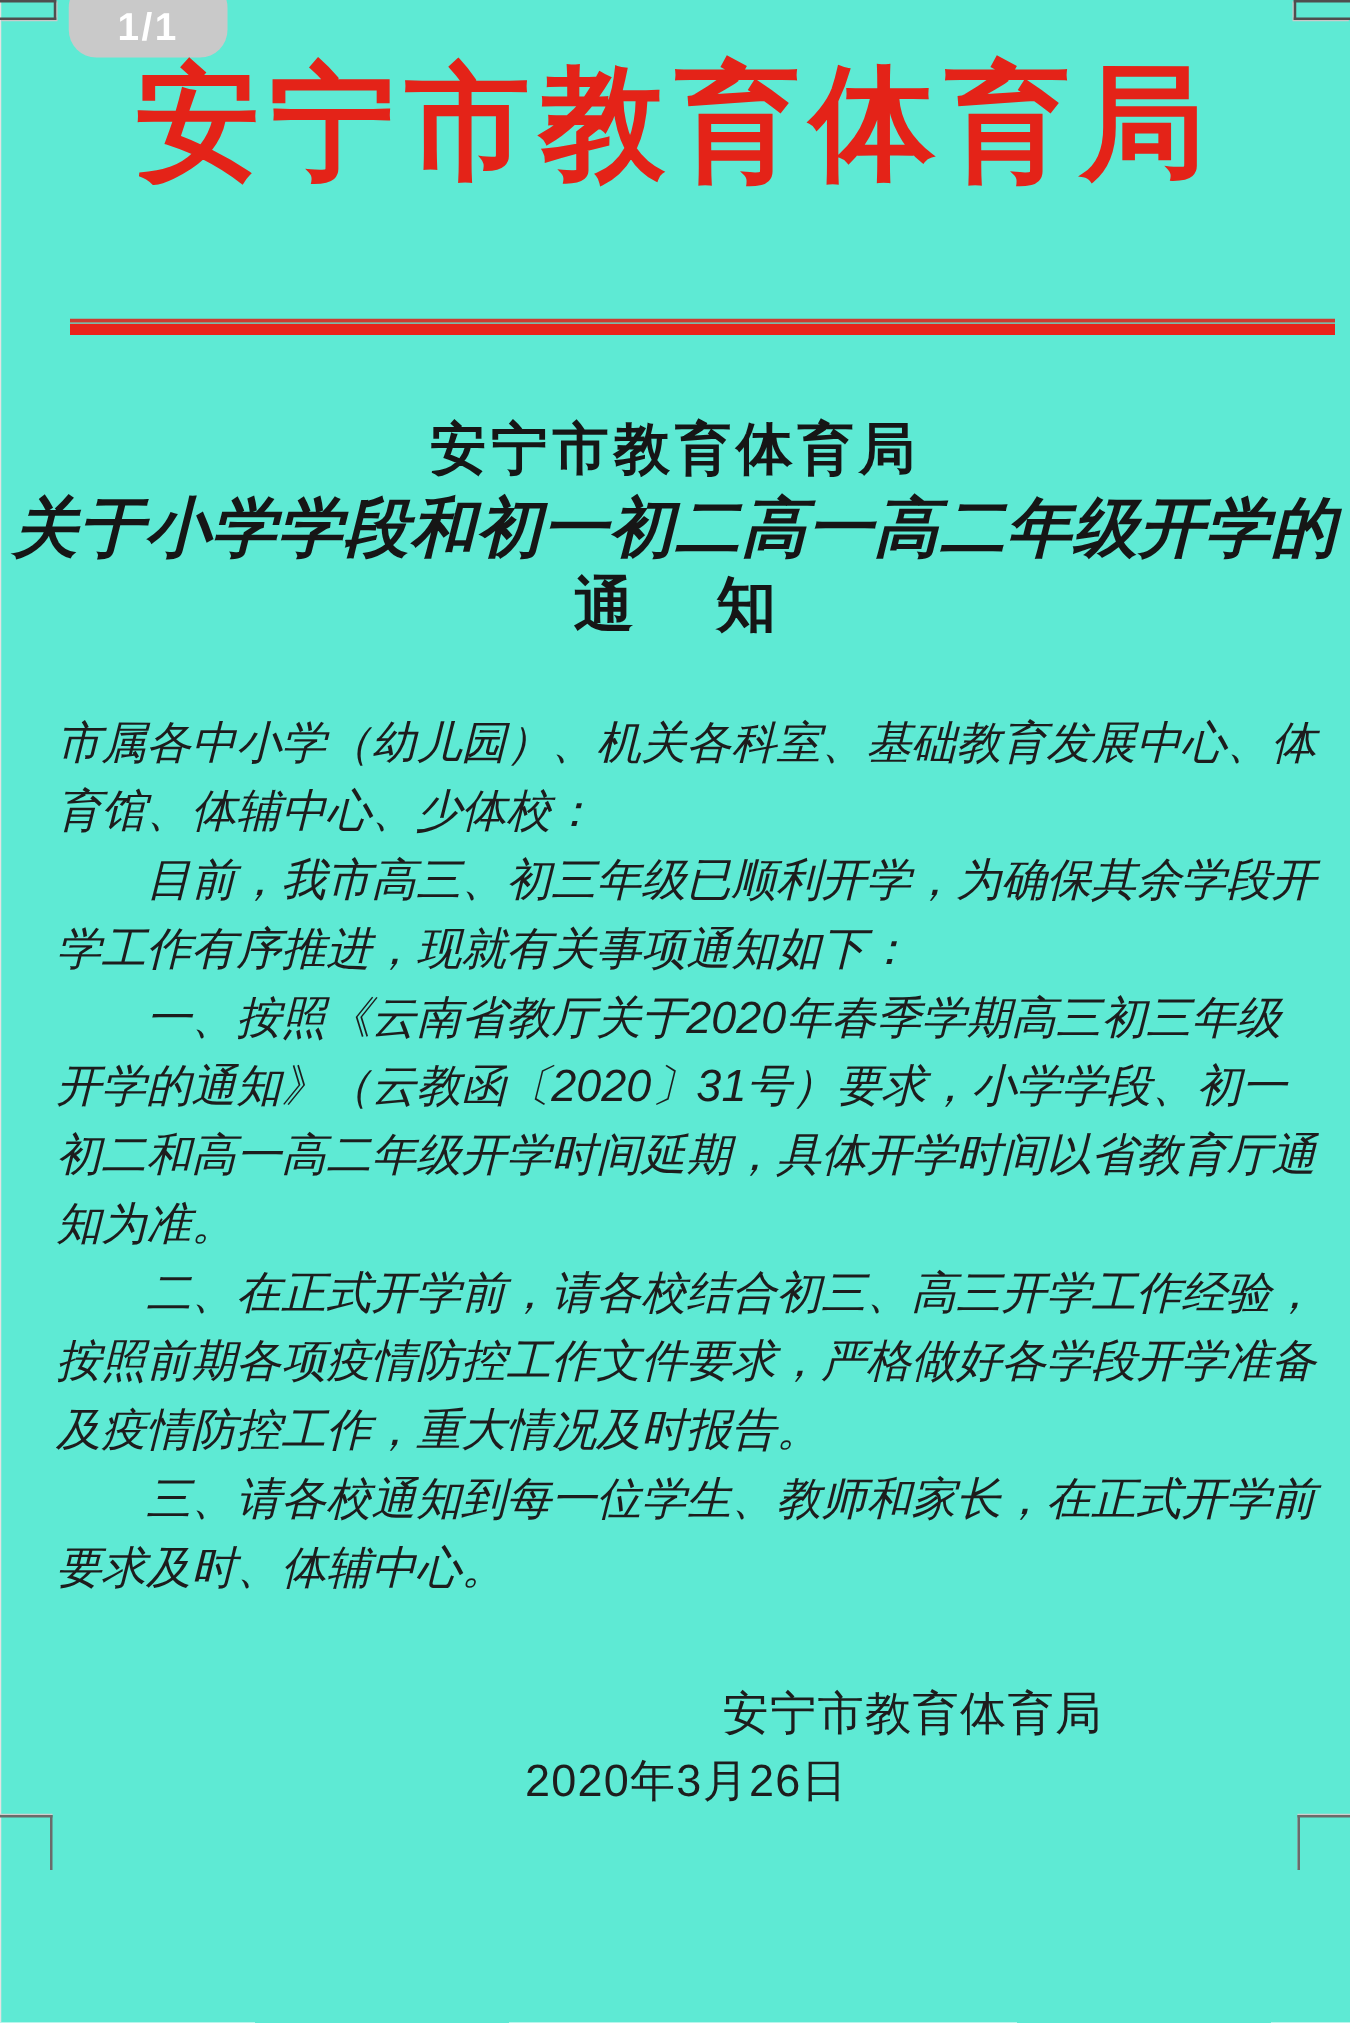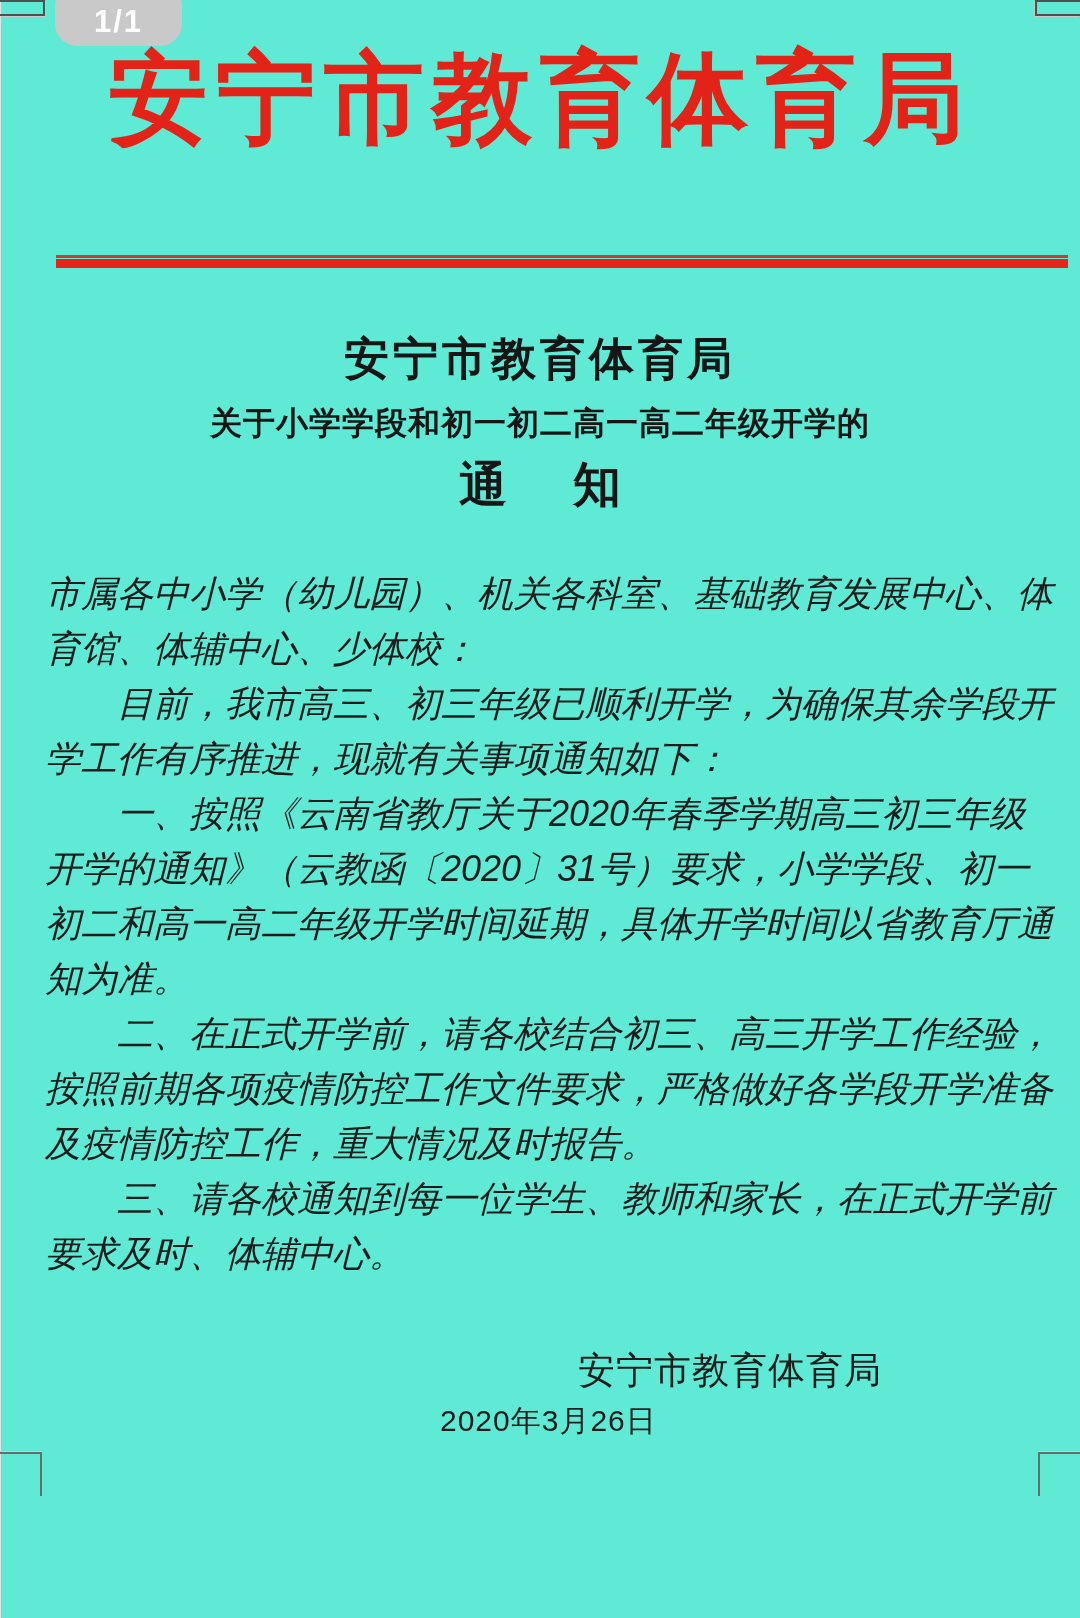--- a/index.html
+++ b/index.html
@@ -86,21 +86,21 @@
   
   .title {
     position: absolute;
     top: 327px; left: 0;
     width: 100%;
     text-align: center;
     font-weight: bold;
     color: #161616;
   }
   .t1 { font-size: 45px; line-height: 64px; letter-spacing: 4px; }
-  .t2 { font-size: 32px; line-height: 64px; letter-spacing: 1px; white-space: nowrap; }
+  .t2 { font-size: 52px; line-height: 64px; letter-spacing: 1px; white-space: nowrap; font-style: italic; }
   .t3 { font-size: 48px; line-height: 66px; font-family: Liberation Mono, monospace; }
   .t3-gap { display: inline-block; width: 66px; }
   
   .doc-body {
     position: absolute;
     top: 566px; left: 45px;
     width: 995px;
     font-size: 36px;
     color: #1d1d1d;
     font-style: italic;
@@ -113,22 +113,22 @@
   .doc-body .indent { padding-left: 72px; }
   .signature {
     position: absolute;
     left: 578px; top: 1346px;
     font-size: 37px;
     letter-spacing: 1px;
     color: #1d1d1d;
   }
   .doc-date {
     position: absolute;
-    left: 440px; top: 1401px;
-    font-size: 30px;
+    left: 420px; top: 1401px;
+    font-size: 36px;
     letter-spacing: 1px;
     color: #1d1d1d;
   }
 </style>
 </head>
 <body>
 
 <div class="page">
 
   <div class="edge-left"></div>

